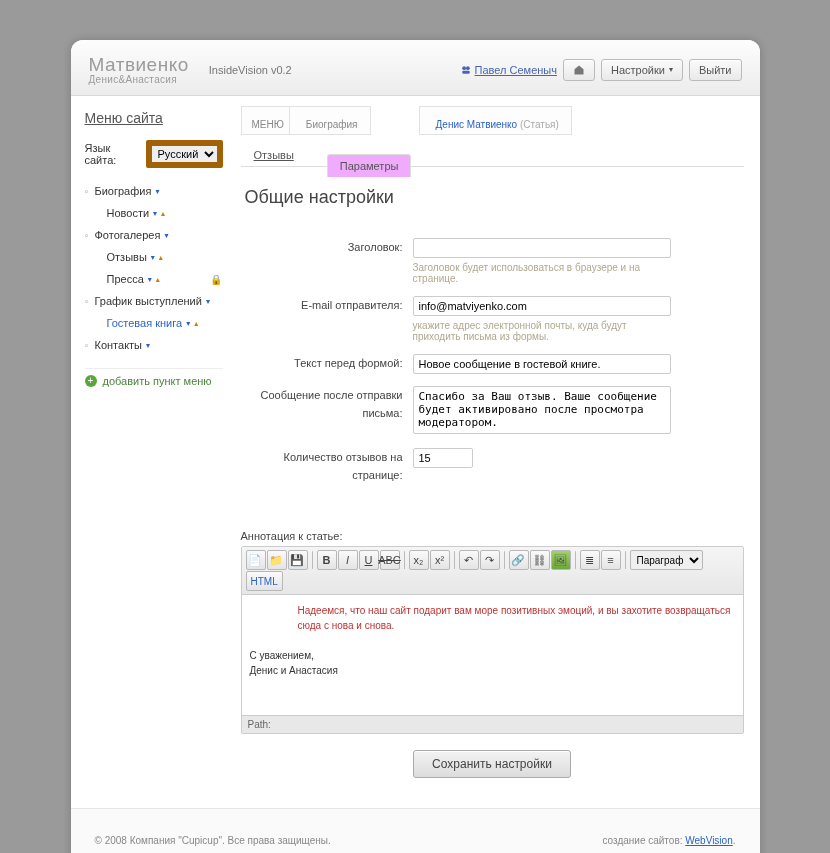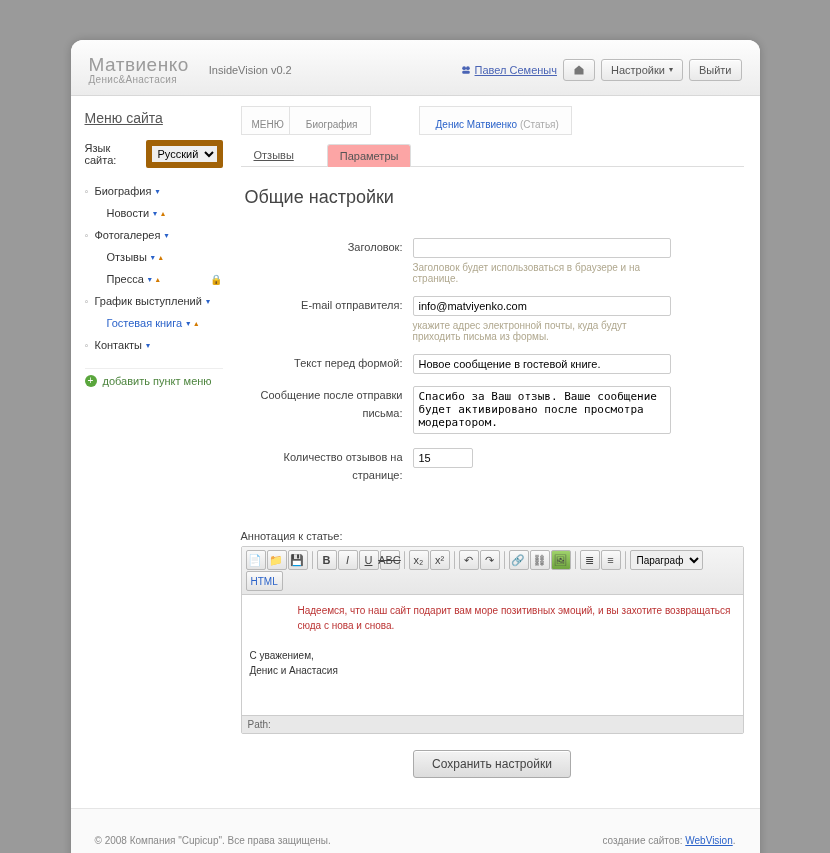--- a/index.html
+++ b/index.html
@@ -32,21 +32,21 @@
 .plus-icon { width:12px; height:12px; background:#5aa63d; color:#fff; border-radius:50%; display:inline-flex; align-items:center; justify-content:center; font-size:10px; line-height:1; }
 .content { flex: 1; padding: 10px 16px 30px 6px; }
 .breadcrumbs { display: flex; align-items: center; gap: 0; margin-bottom: 8px; }
 .crumb { padding: 12px 12px 4px 16px; font-size: 10px; color: #888; border: 1px solid #e2e2e2; background:#fdfdfd; margin-left:-8px; position:relative; }
 .crumb:first-child { margin-left:0; padding-left:10px; }
 .crumb.active { color: #2a62c9; margin-left: 48px; }
 .crumb .sub { color:#aaa; }
 .tabs { display: flex; border-bottom: 1px solid #ddd; margin-bottom: 20px; gap: 20px; }
 .tab { padding: 5px 12px; font-size: 11px; color: #555; border: 1px solid transparent; border-bottom: none; cursor: pointer; }
 .tab.inactive { text-decoration: underline; }
-.tab.active { border-color: #ddd; background: #fca5a5; position: relative; top: 1px; border-radius: 3px 3px 0 0; }
+.tab.active { border-color: #ddd; background: #f0abfc; position: relative; top: 11px; border-radius: 3px 3px 0 0; }
 .section-title { font-size: 18px; color: #444; margin: 8px 0 14px 4px; }
 .form { padding: 16px 4px; }
 .form-row { display: flex; margin-bottom: 12px; }
 .form-label { width: 168px; text-align: right; padding-right: 10px; color: #444; font-size: 11px; line-height: 18px; }
 .form-field { flex: 1; }
 .text-input { width: 240px; border: 1px solid #ccc; border-radius: 2px; padding: 3px 5px; font-size: 11px; background:#fff; }
 .text-input.wide { width: 100%; max-width: 258px; }
 .help { color: #b0a88f; font-size: 10px; margin-top: 4px; max-width: 260px; }
 textarea.text-input { width: 258px; height: 48px; resize: none; overflow-y: scroll; }
 .num-input { width: 60px; }

